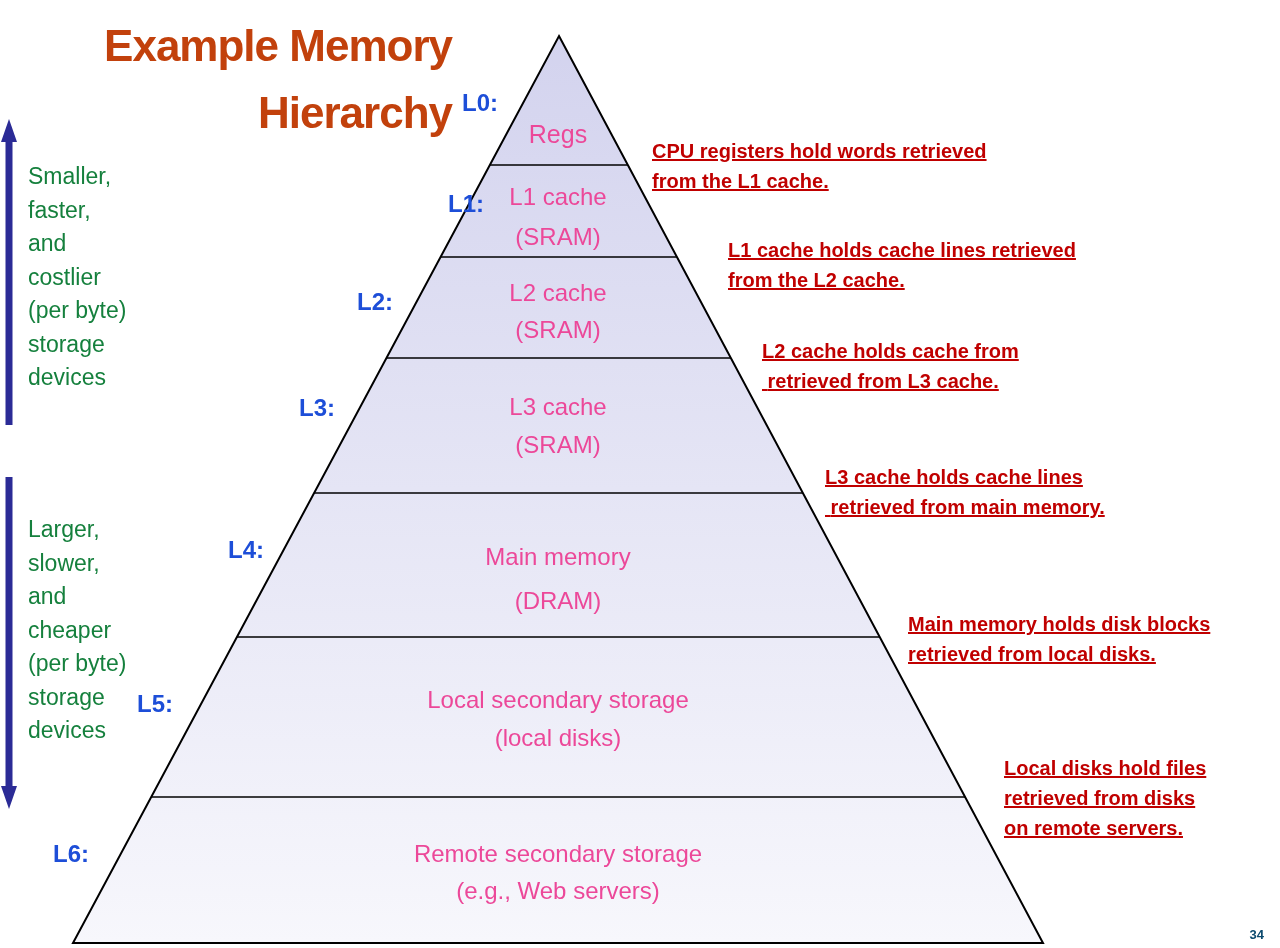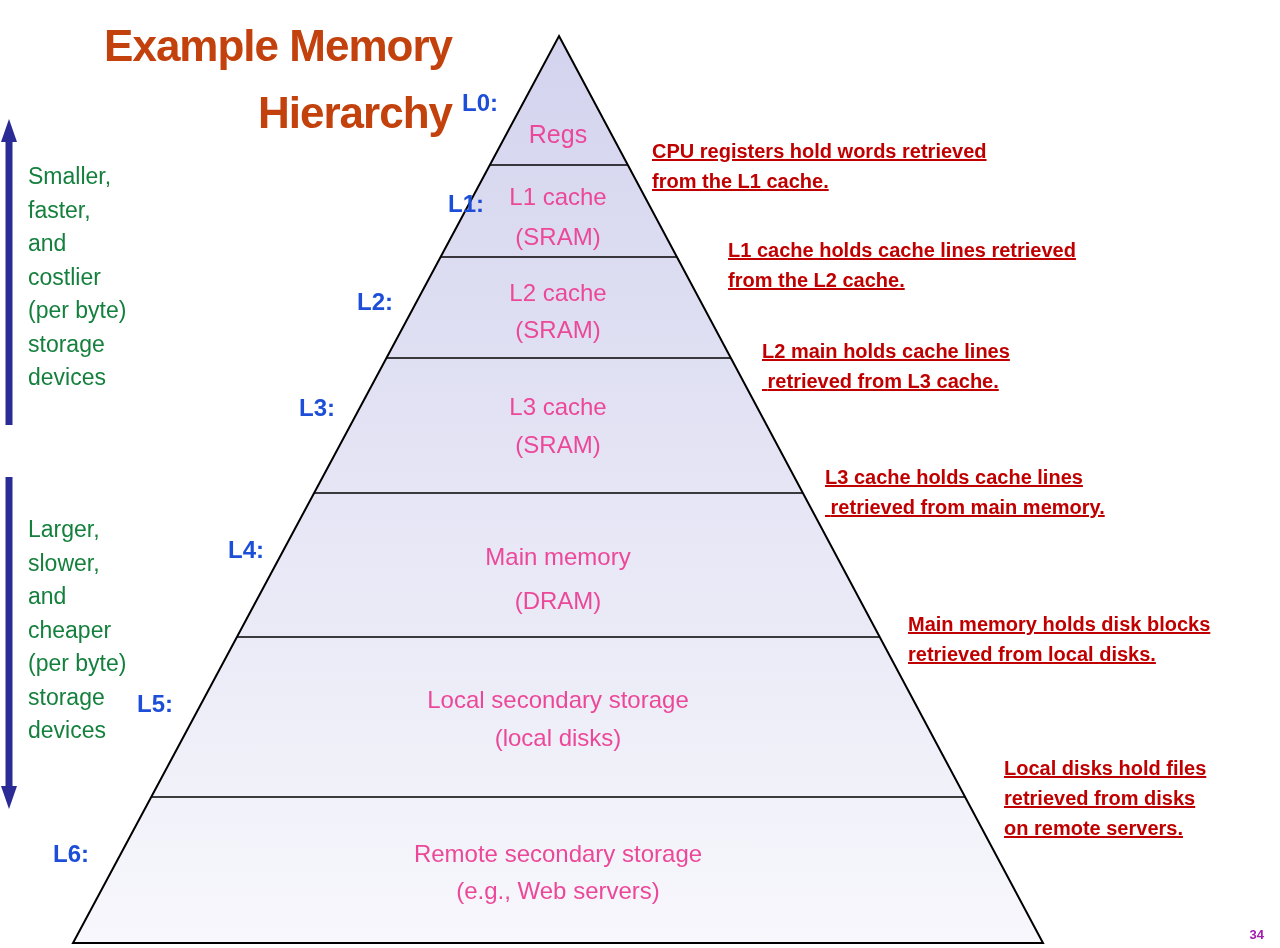--- a/index.html
+++ b/index.html
@@ -22,21 +22,21 @@
     font-size:24px;font-weight:bold;color:#1d4ed8;line-height:28px;
   }
   .level-name{
     width:500px;left:308px;text-align:center;
     font-size:24px;color:#ec4899;white-space:pre-line;
   }
   .red-note{
     font-size:20px;font-weight:bold;color:#C00000;line-height:30px;white-space:pre-wrap;text-decoration:underline;
   }
   .page-num{
-    right:16px;bottom:6px;font-size:13px;font-weight:bold;color:#a21caf;
+    right:16px;bottom:6px;font-size:13px;font-weight:bold;color:#0c4a6e;
   }
   svg.layer{position:absolute;left:0;top:0;}
 </style>
 </head>
 <body>
 
 <svg class="layer" width="1280" height="948" viewBox="0 0 1280 948">
   <defs>
     <linearGradient id="pyrGrad" x1="0" y1="0" x2="0" y2="1">
       <stop offset="0" stop-color="#D3D3EE"></stop>
@@ -102,21 +102,21 @@
 (DRAM)</div>
 <div class="abs level-name" style="top:681px;line-height:38px;">Local secondary storage
 (local disks)</div>
 <div class="abs level-name" style="top:835px;line-height:37px;">Remote secondary storage
 (e.g., Web servers)</div>
 
 <div class="abs red-note" style="left:652px;top:136px;">CPU registers hold words retrieved
 from the L1 cache.</div>
 <div class="abs red-note" style="left:707px;top:235px;margin-left:21px;">L1 cache holds cache lines retrieved
 from the L2 cache.</div>
-<div class="abs red-note" style="left:762px;top:336px;">L2 main holds cache lines
+<div class="abs red-note" style="left:762px;top:336px;">L2 cache holds cache from
  retrieved from L3 cache.</div>
 <div class="abs red-note" style="left:825px;top:462px;">L3 cache holds cache lines
  retrieved from main memory.</div>
 <div class="abs red-note" style="left:908px;top:609px;">Main memory holds disk blocks
 retrieved from local disks.</div>
 <div class="abs red-note" style="left:1004px;top:753px;">Local disks hold files
 retrieved from disks
 on remote servers.</div>
 
 <div class="abs page-num">34</div>

